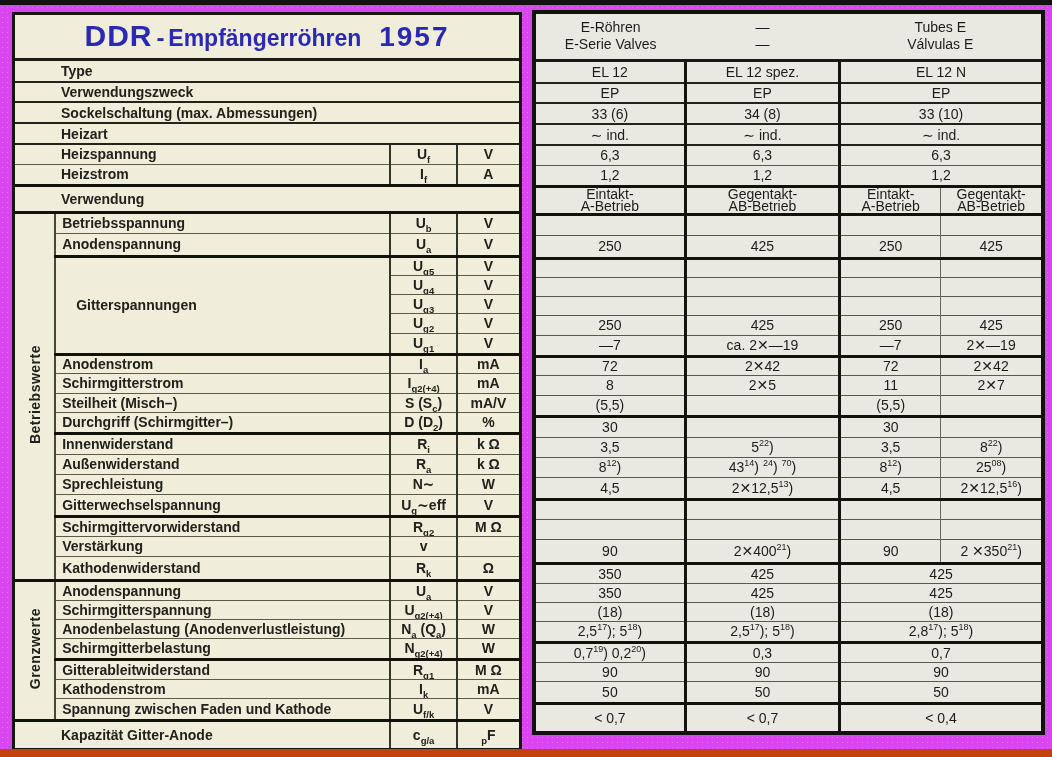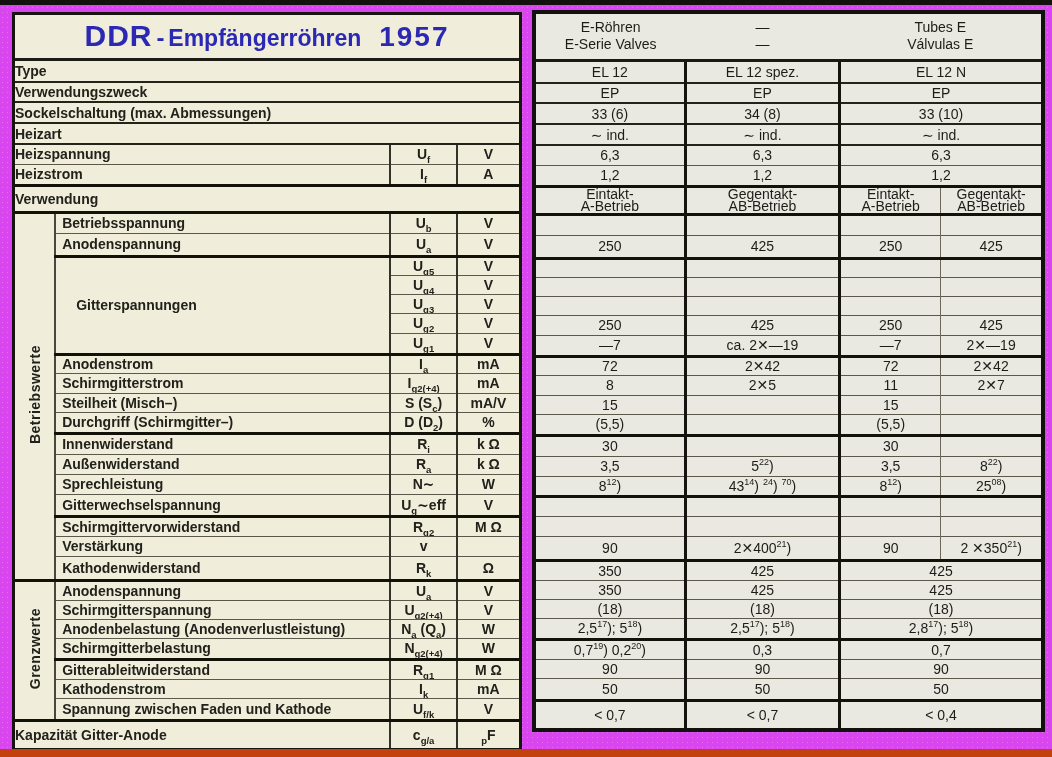--- a/index.html
+++ b/index.html
@@ -18,21 +18,21 @@
              border:3px solid #16150f;box-sizing:border-box;}
   #left-table{width:100%;}
   #left-table td{color:#22211b;font-size:14px;font-weight:700;}
   .lt-title-cell{text-align:center;border-bottom:3px solid #1c1b15;}
   .lt-title{color:#2b29b4;white-space:nowrap;}
   .lt-title .t-ddr{font-size:30px;font-weight:800;letter-spacing:1px;}
   .lt-title .t-dash{font-size:24px;font-weight:800;}
   .lt-title .t-main{font-size:23px;font-weight:700;}
   .lt-title .t-year{font-size:28px;font-weight:700;letter-spacing:2px;margin-left:14px;}
   td.l-label{text-align:left;padding-left:6px;}
-  td.l-label-ind{text-align:left;}
+  td.l-label-ind{text-align:left;padding-left:46px;}
   td.l-sym,td.l-unit{text-align:center;border-left:2px solid #34332a;}
   td.gutter{border-right:2px solid #4a483c;text-align:center;}
   .vert{writing-mode:vertical-rl;transform:rotate(180deg);font-size:14px;font-weight:700;color:#22211b;letter-spacing:.5px;}
   td.glabel{text-align:left;padding-left:20px;}
   
   .bt0>td{border-top:1.5px solid #5c594c;}
   .bt1>td{border-top:2.5px solid #24231b;}
   .bt2>td{border-top:3px solid #131209;}
 
   
@@ -335,26 +335,20 @@
             <td class="val rc2">2✕42</td>
             <td class="val rc3">72</td>
             <td class="val rc3b">2✕42</td>
           </tr>
           <tr class="bt0" style="height: 20px;">
             <td class="val">8</td>
             <td class="val rc2">2✕5</td>
             <td class="val rc3">11</td>
             <td class="val rc3b">2✕7</td>
           </tr>
-          <tr class="bt0" style="height: 19px;">
-            <td class="val">15</td>
-            <td class="val rc2"></td>
-            <td class="val rc3">15</td>
-            <td class="val rc3b"></td>
-          </tr>
           <tr class="bt0" style="height: 21px;">
             <td class="val">(5,5)</td>
             <td class="val rc2"></td>
             <td class="val rc3">(5,5)</td>
             <td class="val rc3b"></td>
           </tr>
           <tr class="bt2" style="height: 21px;">
             <td class="val">30</td>
             <td class="val rc2"></td>
             <td class="val rc3">30</td>
@@ -364,20 +358,26 @@
             <td class="val">3,5</td>
             <td class="val rc2">5<sup>22</sup>)</td>
             <td class="val rc3">3,5</td>
             <td class="val rc3b">8<sup>22</sup>)</td>
           </tr>
           <tr class="bt0" style="height: 20px;">
             <td class="val">8<sup>12</sup>)</td>
             <td class="val rc2">43<sup>14</sup>) <sup>24</sup>) <sup>70</sup>)</td>
             <td class="val rc3">8<sup>12</sup>)</td>
             <td class="val rc3b">25<sup>08</sup>)</td>
+          </tr>
+          <tr class="bt0" style="height: 22px;">
+            <td class="val">4,5</td>
+            <td class="val rc2">2✕12,5<sup>13</sup>)</td>
+            <td class="val rc3">4,5</td>
+            <td class="val rc3b">2✕12,5<sup>16</sup>)</td>
           </tr>
           <tr class="bt2" style="height: 20px;">
             <td class="val"></td>
             <td class="val rc2"></td>
             <td class="val rc3"></td>
             <td class="val rc3b"></td>
           </tr>
           <tr class="bt0" style="height: 20px;">
             <td class="val"></td>
             <td class="val rc2"></td>

